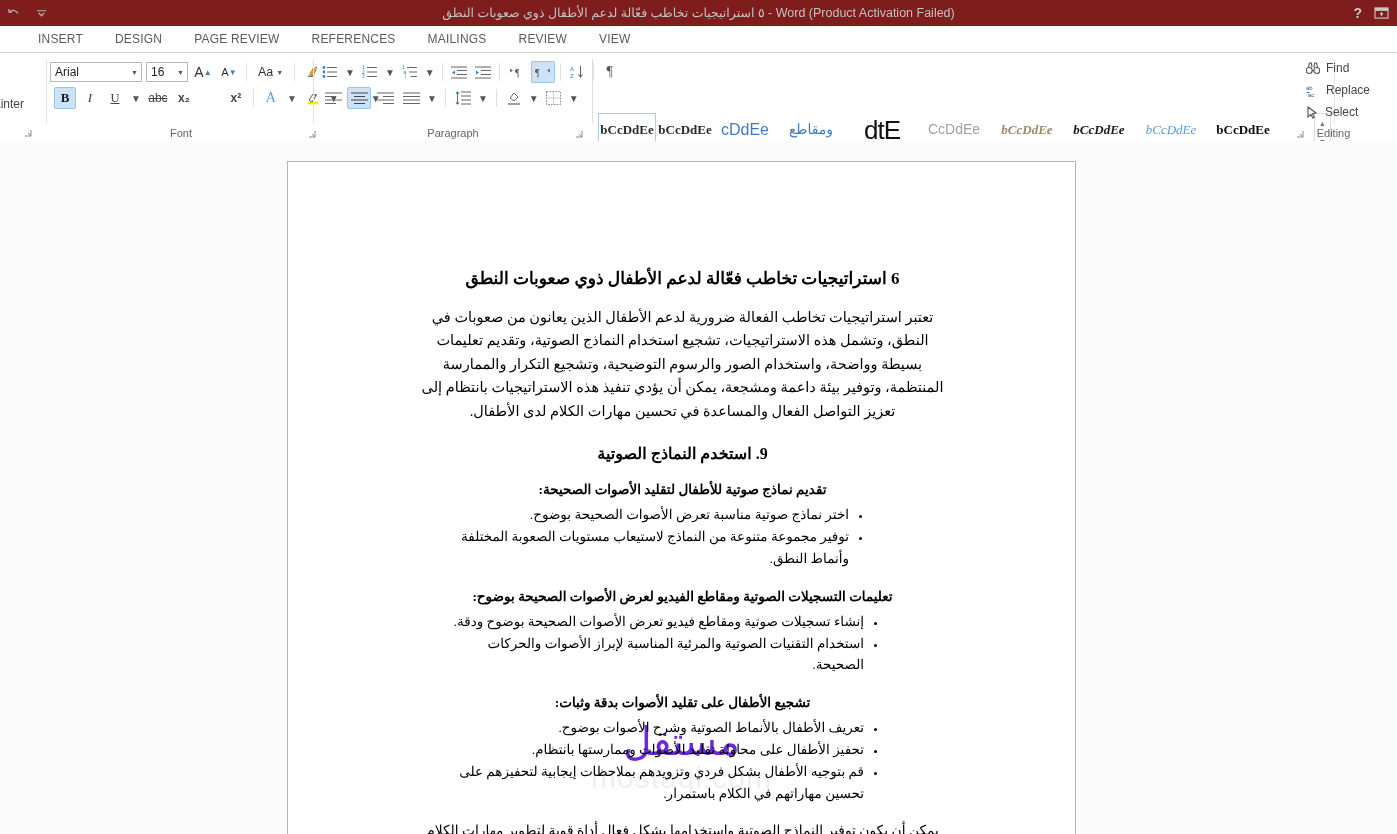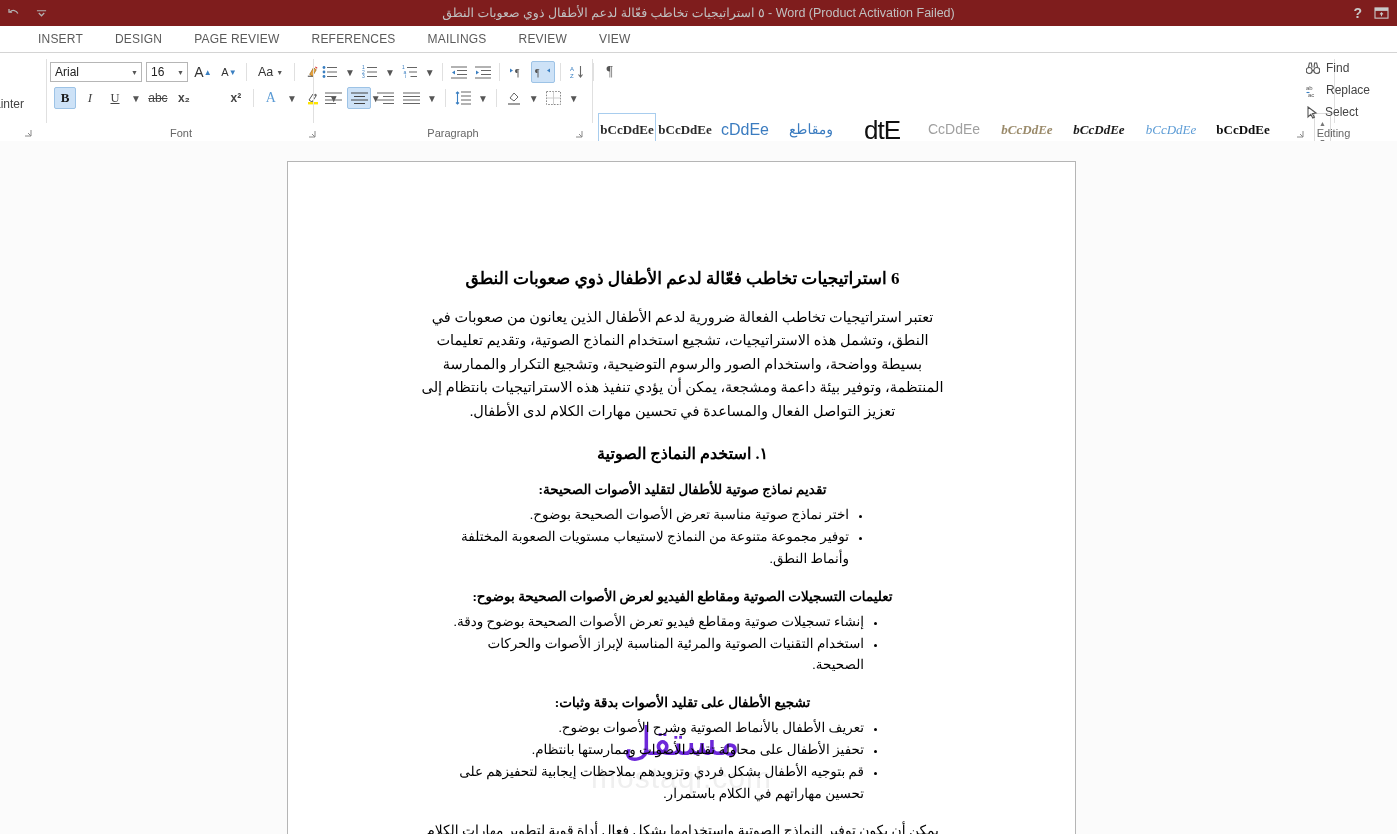--- a/index.html
+++ b/index.html
@@ -541,21 +541,21 @@
         <div class="wm-logo">مستقل</div>
         <div class="wm-url">mostaql.com</div>
       </div>
 
       <div class="content">
 
         <div class="doc-title">6 استراتيجيات تخاطب فعّالة لدعم الأطفال ذوي صعوبات النطق</div>
 
         <div class="para">تعتبر استراتيجيات تخاطب الفعالة ضرورية لدعم الأطفال الذين يعانون من صعوبات في النطق، وتشمل هذه الاستراتيجيات، تشجيع استخدام النماذج الصوتية، وتقديم تعليمات بسيطة وواضحة، واستخدام الصور والرسوم التوضيحية، وتشجيع التكرار والممارسة المنتظمة، وتوفير بيئة داعمة ومشجعة، يمكن أن يؤدي تنفيذ هذه الاستراتيجيات بانتظام إلى تعزيز التواصل الفعال والمساعدة في تحسين مهارات الكلام لدى الأطفال.</div>
 
-        <div class="h2">١. استخدم النماذج الصوتية</div>
+        <div class="h2">9. استخدم النماذج الصوتية</div>
 
         <div class="h3">تقديم نماذج صوتية للأطفال لتقليد الأصوات الصحيحة:</div>
         <ul class="bul">
           <li>اختر نماذج صوتية مناسبة تعرض الأصوات الصحيحة بوضوح.</li>
           <li>توفير مجموعة متنوعة من النماذج لاستيعاب مستويات الصعوبة المختلفة وأنماط النطق.</li>
         </ul>
 
         <div class="h3">تعليمات التسجيلات الصوتية ومقاطع الفيديو لعرض الأصوات الصحيحة بوضوح:</div>
         <ul class="bul" style="margin-right:195px;">
           <li>إنشاء تسجيلات صوتية ومقاطع فيديو تعرض الأصوات الصحيحة بوضوح ودقة.</li>

